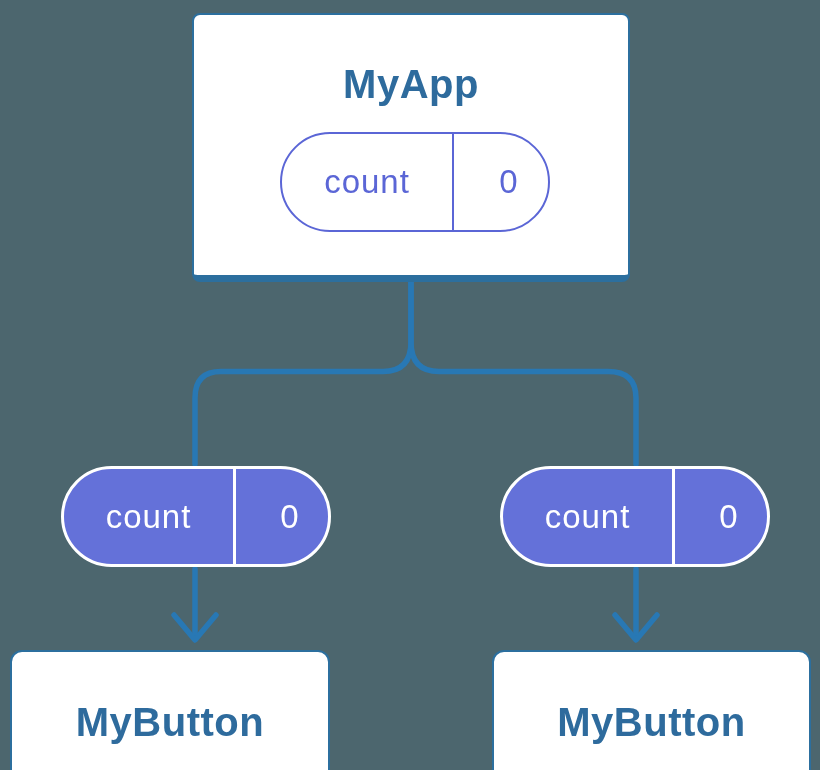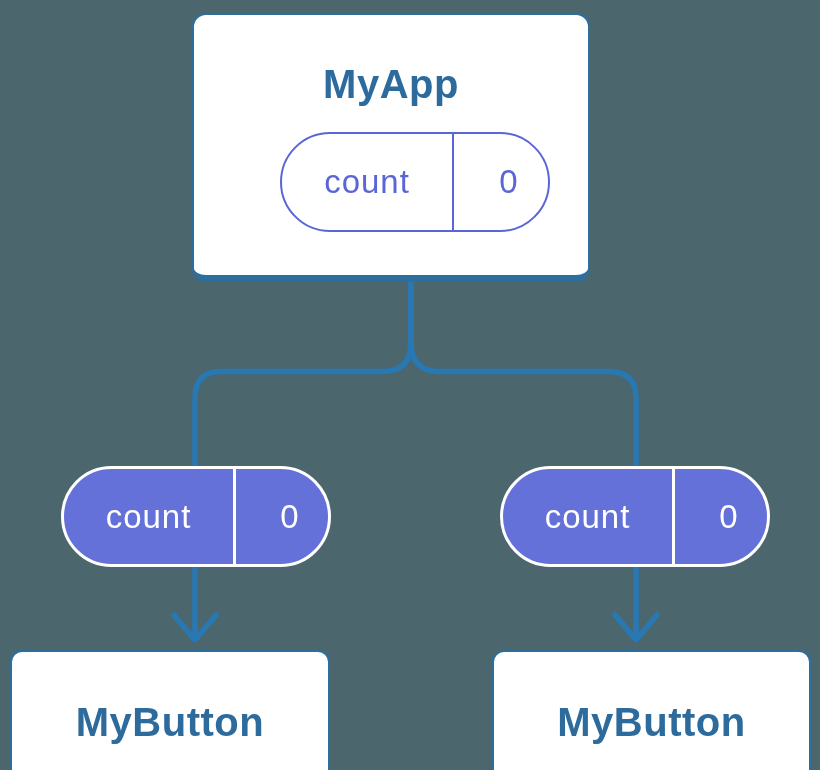--- a/index.html
+++ b/index.html
@@ -38,22 +38,22 @@
   }
 
   .card {
     position: absolute;
     background: var(--card-bg);
     border: 2.5px solid var(--card-border);
     border-bottom-width: 7px;
   }
   .root-card {
     left: 192px; top: 13px;
-    width: 398px; height: 269px;
-    border-radius: 14px;
+    width: 438px; height: 269px;
+    border-radius: 8px;
   }
   .card-title {
     color: var(--node-text);
     font-weight: 700;
     font-size: 40px;
     letter-spacing: 0.5px;
     white-space: nowrap;
   }
   .root-title {
     position: absolute;

